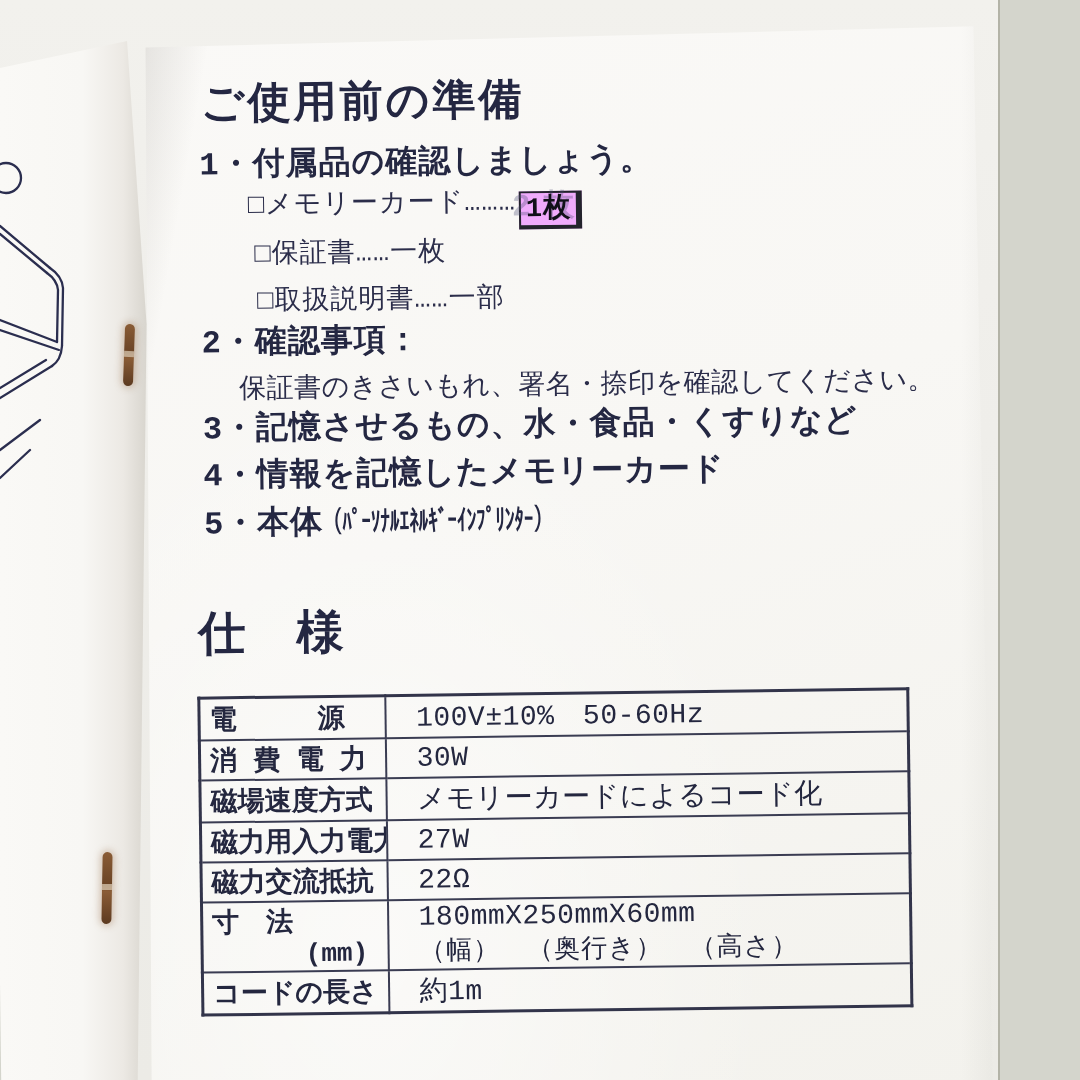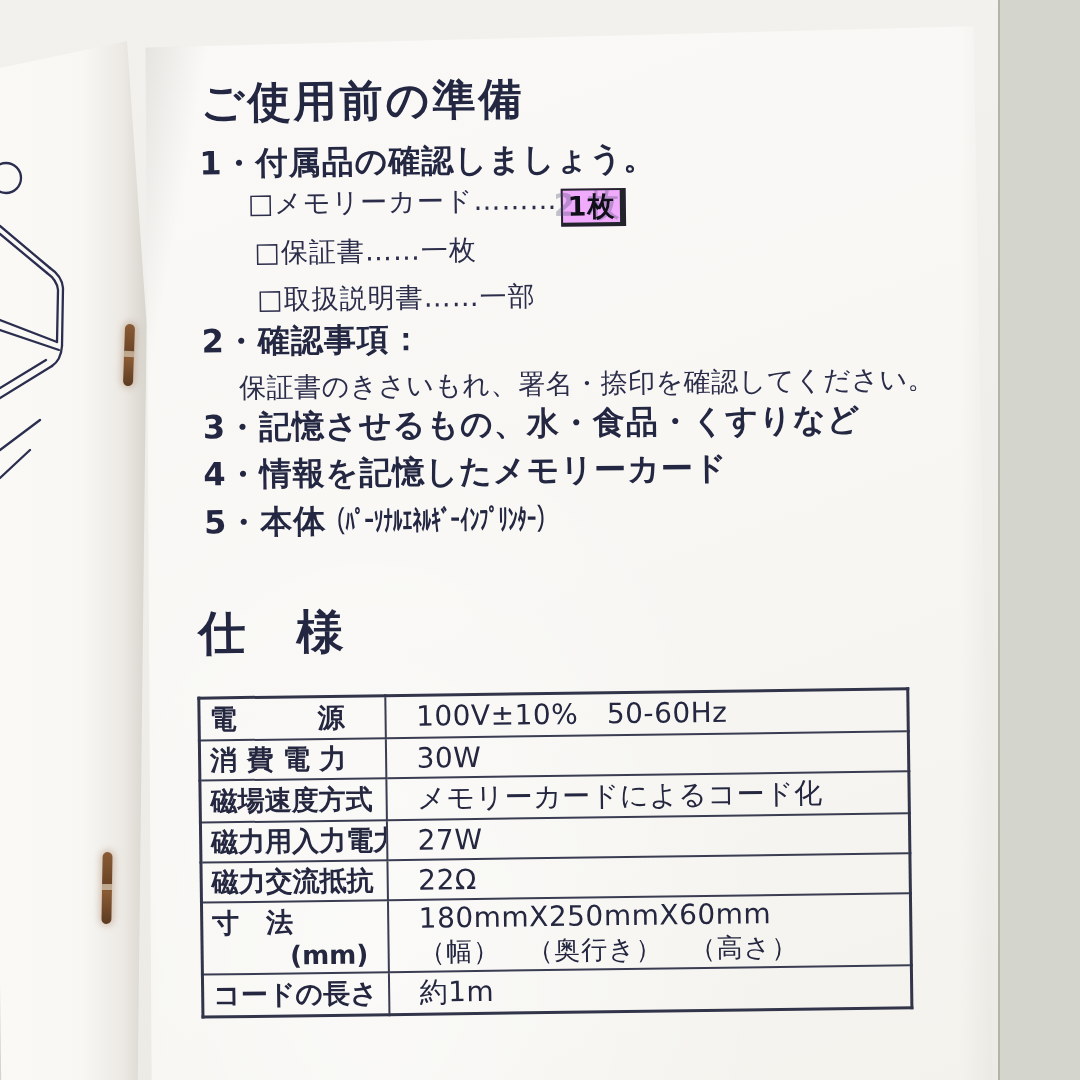--- a/index.html
+++ b/index.html
@@ -2,21 +2,21 @@
 <html><head>
 <meta charset="utf-8">
 <style>
   * { margin:0; padding:0; box-sizing:border-box; }
   html,body { width:1080px; height:1080px; overflow:hidden; }
   body {
     background:#d4d5cc;
     font-family:"DejaVu Sans","Liberation Sans",sans-serif;
     position:relative;
   }
-  #scene { position:absolute; inset:0; width:1080px; height:1080px; }
+  #scene { position:absolute; inset:0; width:1080px; height:1080px;font-family:Liberation Mono, monospace; }
 
   
   .under-stack {
     position:absolute; left:0; top:0; width:1000px; height:1080px;
     background:linear-gradient(180deg,#f2f1ed 0%,#efeeea 40%,#ecebe6 100%);
     border-right:2px solid #b3b3a7;
     box-shadow:5px 0 10px rgba(60,60,50,.12);
     clip-path:polygon(0 0,100% 0,100% 100%,1% 100%,0 90%);
   }
 

